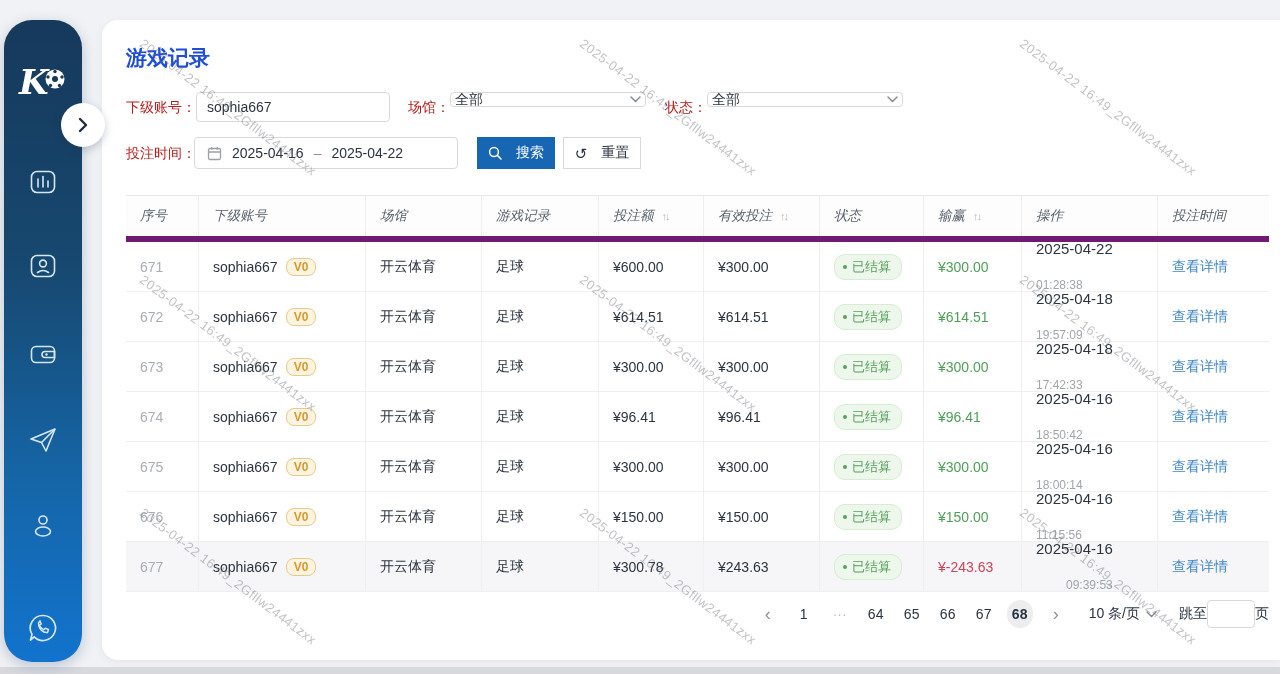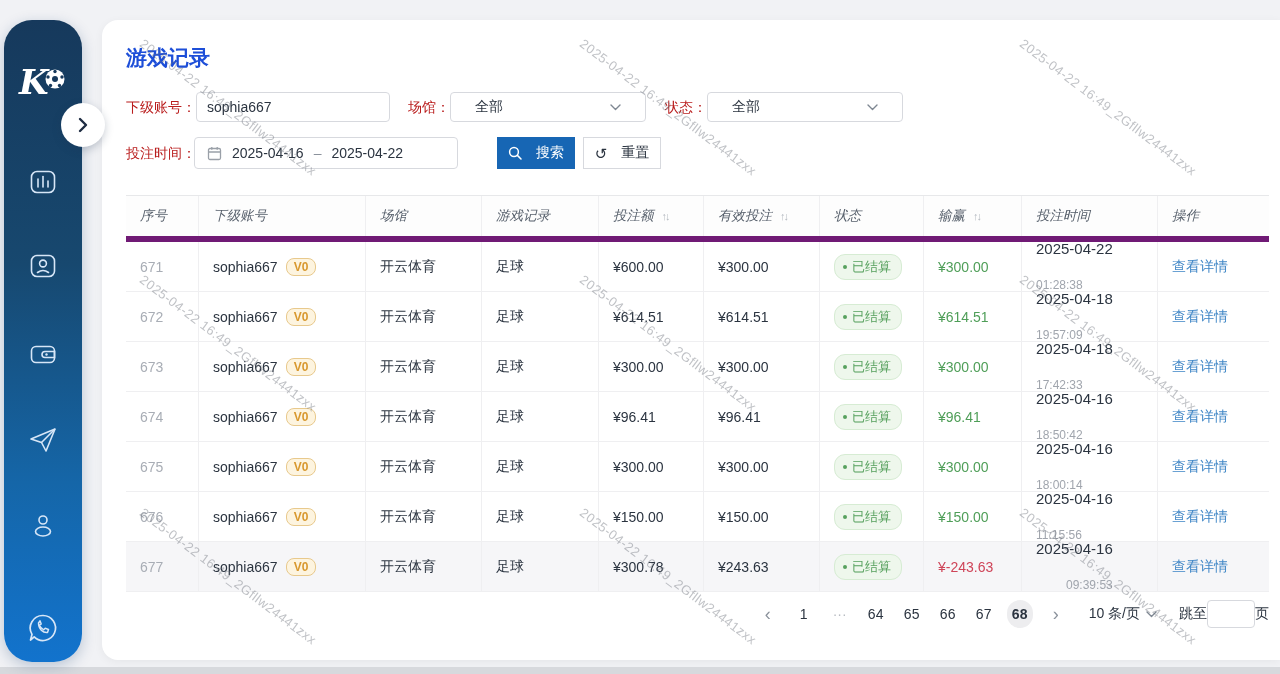--- a/index.html
+++ b/index.html
@@ -22,28 +22,28 @@
   
   .card { position:absolute; left:102px; top:20px; width:1178px; height:640px; background:#fff;
     border-radius:16px 0 0 16px; box-shadow:0 2px 10px rgba(0,0,0,.05); overflow:hidden; }
   .page-title { position:absolute; left:24px; top:24px; font-size:21px; font-weight:bold; color:#1d4ed8; }
 
   
   .flabel { position:absolute; font-size:14px; color:#b91c1c; line-height:30px;text-align:right; }
   .f-input { position:absolute; height:30px; border:1px solid #d7d9de; border-radius:4px;
     font-size:14px; color:#2b3440; padding:0 10px; background:#fff; outline:none;
     font-family:"Liberation Sans","DejaVu Sans",sans-serif; }
-  .f-select { position:absolute; height:30px; border:1px solid #d7d9de; border-radius:4px;
+  .f-select { position:absolute; height:15px; border:1px solid #d7d9de; border-radius:4px;
     background:#fff; display:flex; align-items:center; justify-content:space-between;
-    padding:0 24px; font-size:14px; color:#2b3440; cursor:pointer; }
+    padding:0 4px; font-size:14px; color:#2b3440; cursor:pointer; }
   .date-box { position:absolute; height:32px; border:1px solid #d7d9de; border-radius:4px;
     background:#fff; display:flex; align-items:center; gap:10px; padding:0 12px;
     font-size:14px; color:#2b3440; cursor:pointer; }
   .btn { position:absolute; height:32px; border-radius:0; display:flex; align-items:center;
-    justify-content:center; gap:14px; font-size:14px; cursor:pointer;margin-left:20px; }
+    justify-content:center; gap:14px; font-size:14px; cursor:pointer; }
   .btn-search { background:#1766b4; color:#fff; border:1px solid #1766b4; }
   .btn-reset { background:#fff; color:#2b3440; border:1px solid #d7d9de; }
 
   
   .gtable { position:absolute; left:24px; top:175px; width:1143px; font-size:14px; }
   .trow { display:grid; grid-template-columns:73px 167px 116px 117px 105px 116px 104px 98px 136px 111px; }
   .thead { border-top:1px solid #e7e8ea; border-bottom:6px solid #701a75; background:#fdfdfd;font-style:italic; }
   .thead .tcell { height:40px; color:#565f6b; font-size:13.5px; }
   .tbody-row { border-bottom:1px solid #efeff1; }
   .tbody-row.hl { background:#f6f6f8;text-align:right; }
@@ -241,24 +241,24 @@
             <span class="sort-ic">↑↓</span>
           </div>
           <div class="tcell">
             <span>状态</span>
           </div>
           <div class="tcell">
             <span>输赢</span>
             <span class="sort-ic">↑↓</span>
           </div>
           <div class="tcell">
+            <span>操作</span>
+          </div>
+          <div class="tcell">
             <span>投注时间</span>
-          </div>
-          <div class="tcell">
-            <span>操作</span>
           </div>
         </div>
       <div id="tbody">
   <div class="trow tbody-row" style="height:50px">
     <div class="tcell cell-no">671</div>
     <div class="tcell cell-dark">
       <span>sophia667</span>
       <span class="v-badge">V0</span>
     </div>
     <div class="tcell cell-dark">开云体育</div>

